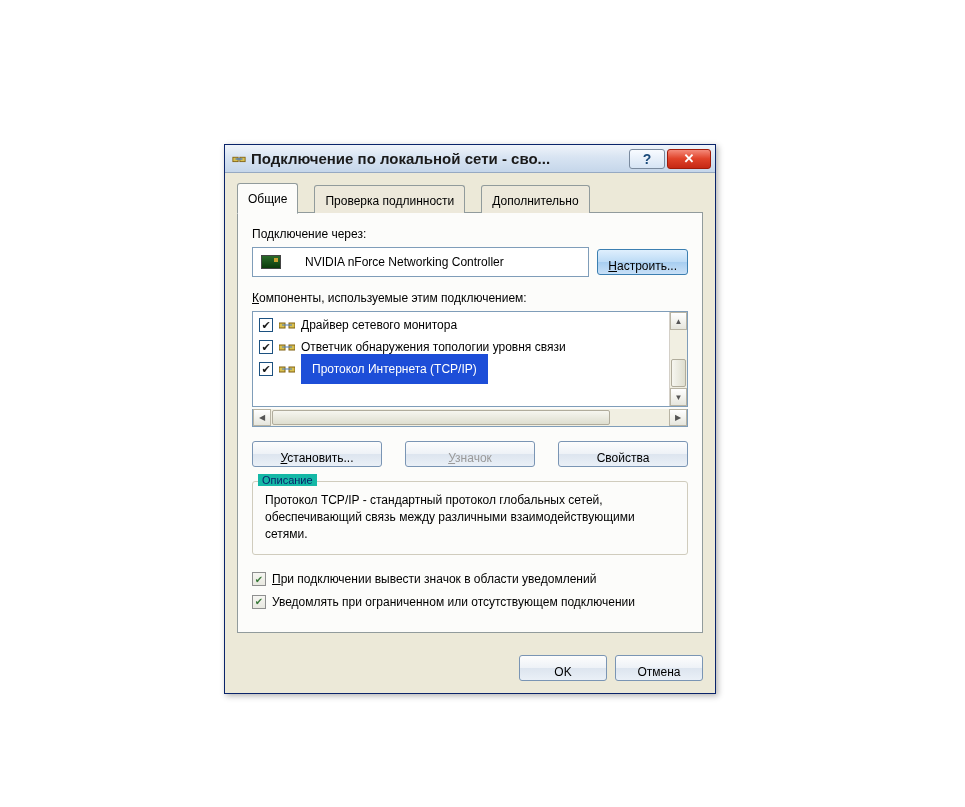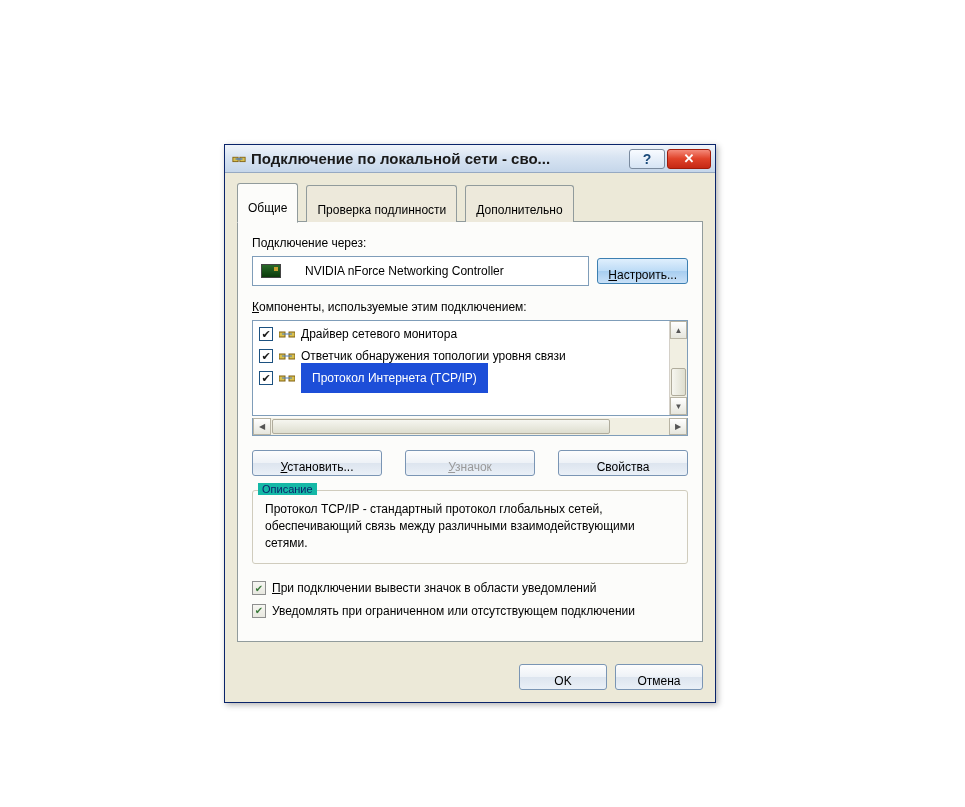--- a/index.html
+++ b/index.html
@@ -73,25 +73,25 @@
       padding: 10px 12px 12px 12px;
       background: #ece9d8;
     }
     .tabs {
       display: flex;
       margin-bottom: -1px;
       position: relative;
       z-index: 2;
     }
     .tab {
-      padding: 17px 10px 5px 10px;
+      padding: 8px 10px 5px 10px;
       border: 1px solid #919b9c;
       border-bottom: none;
       background: #f6f6f1;
-      margin-right: 8px;
+      margin-right: 16px;
       border-top-left-radius: 3px;
       border-top-right-radius: 3px;
       font-size: 12px;
       cursor: pointer;
       text-align: right;
     }
     .tab.active {
       background: #fcfcfa;
       position: relative;
       padding-bottom: 6px;

